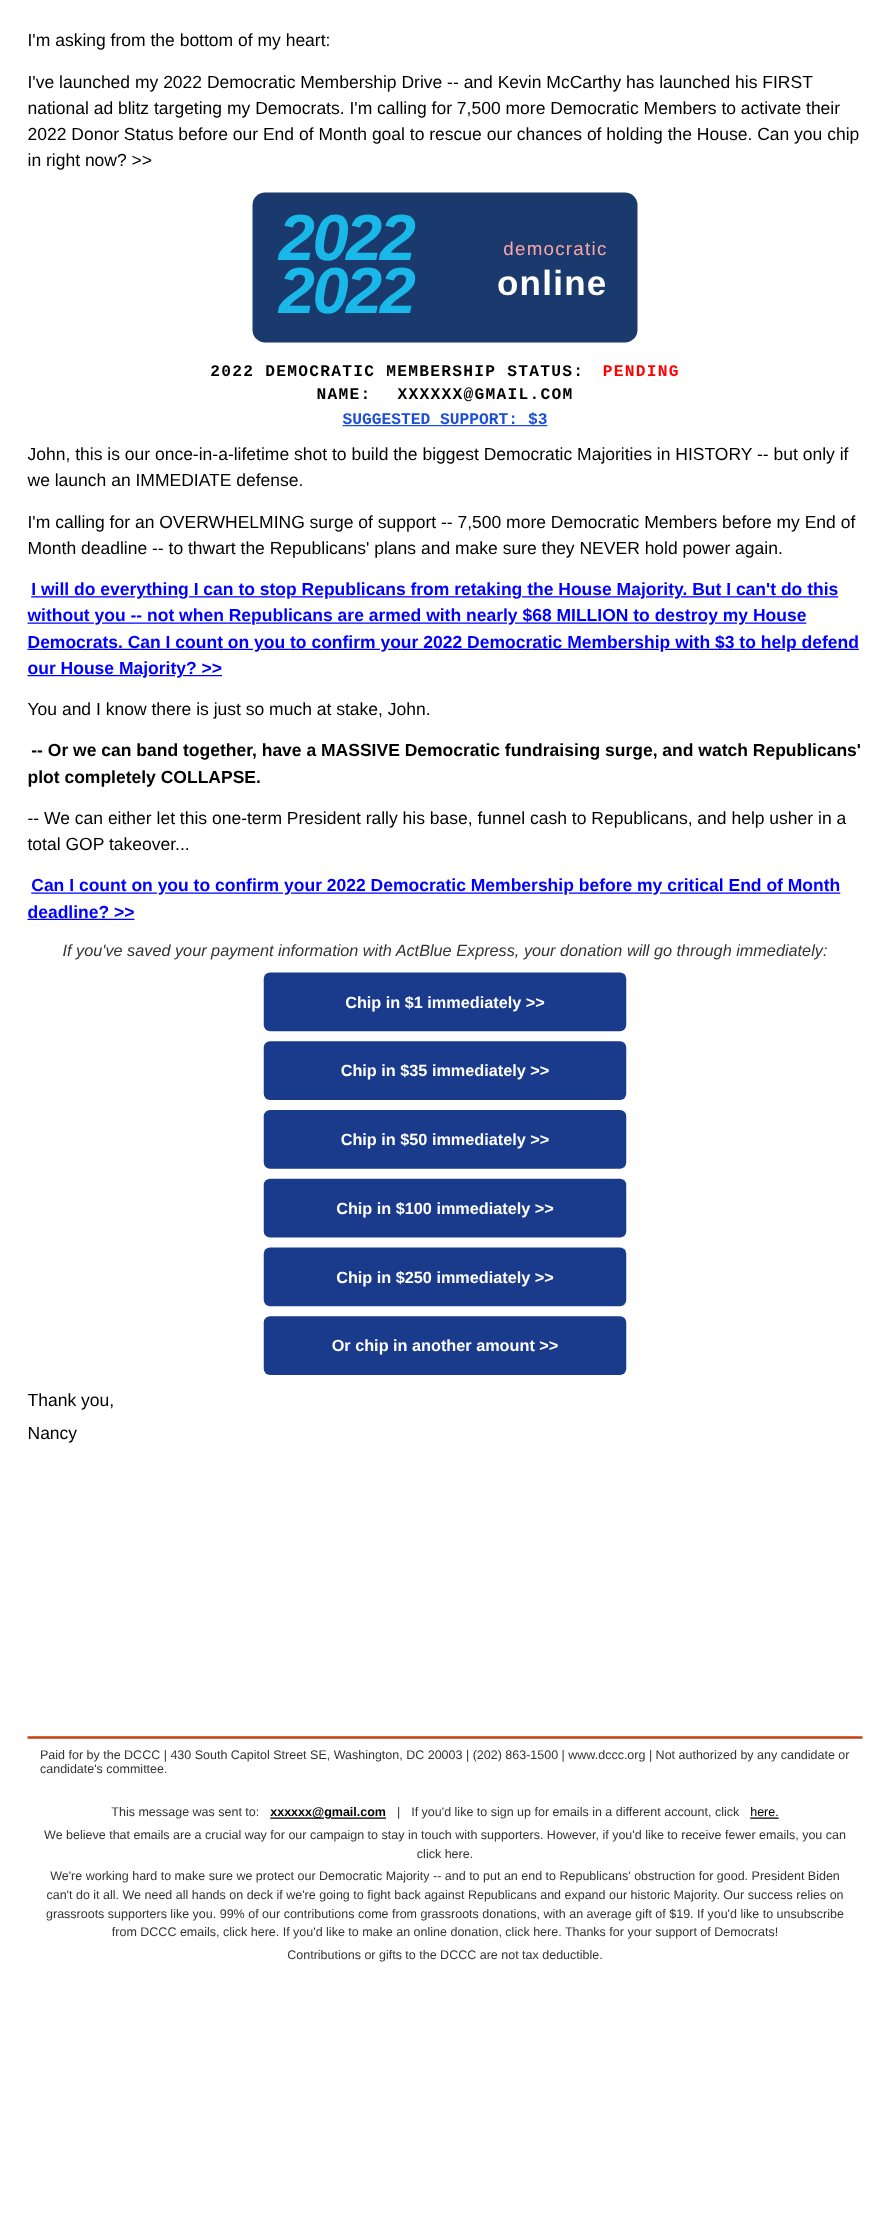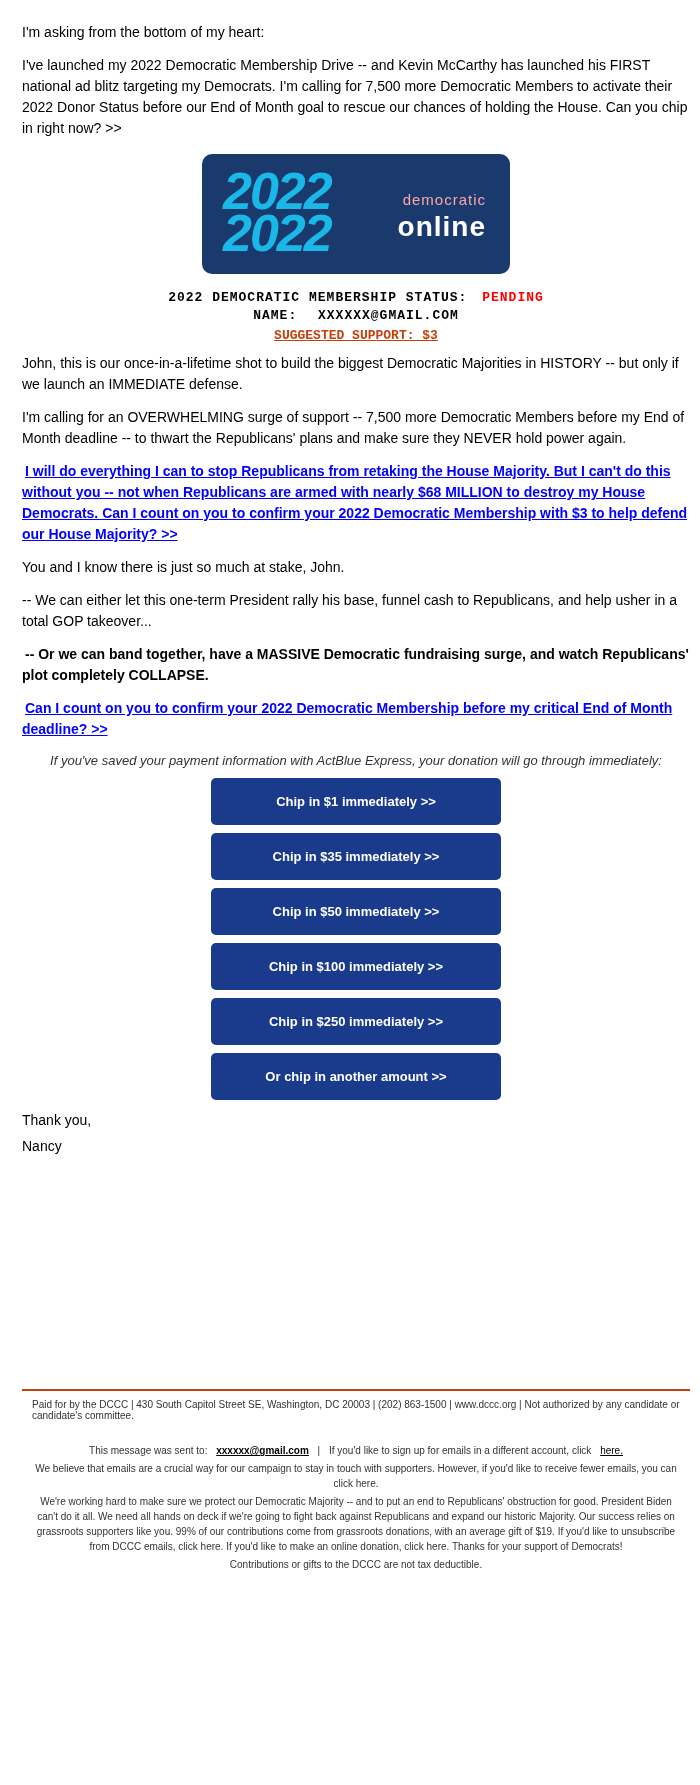--- a/index.html
+++ b/index.html
@@ -80,21 +80,21 @@
     .status-line {
       font-family: 'Courier New', Courier, monospace;
       font-size: 13px;
       font-weight: bold;
       letter-spacing: 1px;
     }
     .status-pending {
       color: red;
     }
     .suggested-link {
-      color: #c2410c;
+      color: #1d4ed8;
       text-decoration: underline;
       font-family: 'Courier New', Courier, monospace;
       font-size: 13px;
       font-weight: bold;
     }
     .blue-link {
       color: blue;
       text-decoration: underline;
       font-weight: bold;
     }
@@ -191,23 +191,23 @@
   <p>John, this is our once-in-a-lifetime shot to build the biggest Democratic Majorities in HISTORY -- but only if we launch an IMMEDIATE defense.</p>
 
   <p>I'm calling for an OVERWHELMING surge of support -- 7,500 more Democratic Members before my End of Month deadline -- to thwart the Republicans' plans and make sure they NEVER hold power again.</p>
 
   <p>
     <a href="#" class="blue-link">I will do everything I can to stop Republicans from retaking the House Majority. But I can't do this without you -- not when Republicans are armed with nearly $68 MILLION to destroy my House Democrats. Can I count on you to confirm your 2022 Democratic Membership with $3 to help defend our House Majority? &gt;&gt;</a>
   </p>
 
   <p>You and I know there is just so much at stake, John.</p>
 
+  <p><strong>-- Or we can band together, have a MASSIVE Democratic fundraising surge, and watch Republicans' plot completely COLLAPSE.</strong></p>
+
   <p>-- We can either let this one-term President rally his base, funnel cash to Republicans, and help usher in a total GOP takeover...</p>
-
-  <p><strong>-- Or we can band together, have a MASSIVE Democratic fundraising surge, and watch Republicans' plot completely COLLAPSE.</strong></p>
 
   <p>
     <a href="#" class="blue-link">Can I count on you to confirm your 2022 Democratic Membership before my critical End of Month deadline? &gt;&gt;</a>
   </p>
 
   <div class="donation-section">
     <div class="actblue-note">If you've saved your payment information with ActBlue Express, your donation will go through immediately:</div>
 
     <button class="donate-btn">Chip in $1 immediately &gt;&gt;</button>
     <button class="donate-btn">Chip in $35 immediately &gt;&gt;</button>

